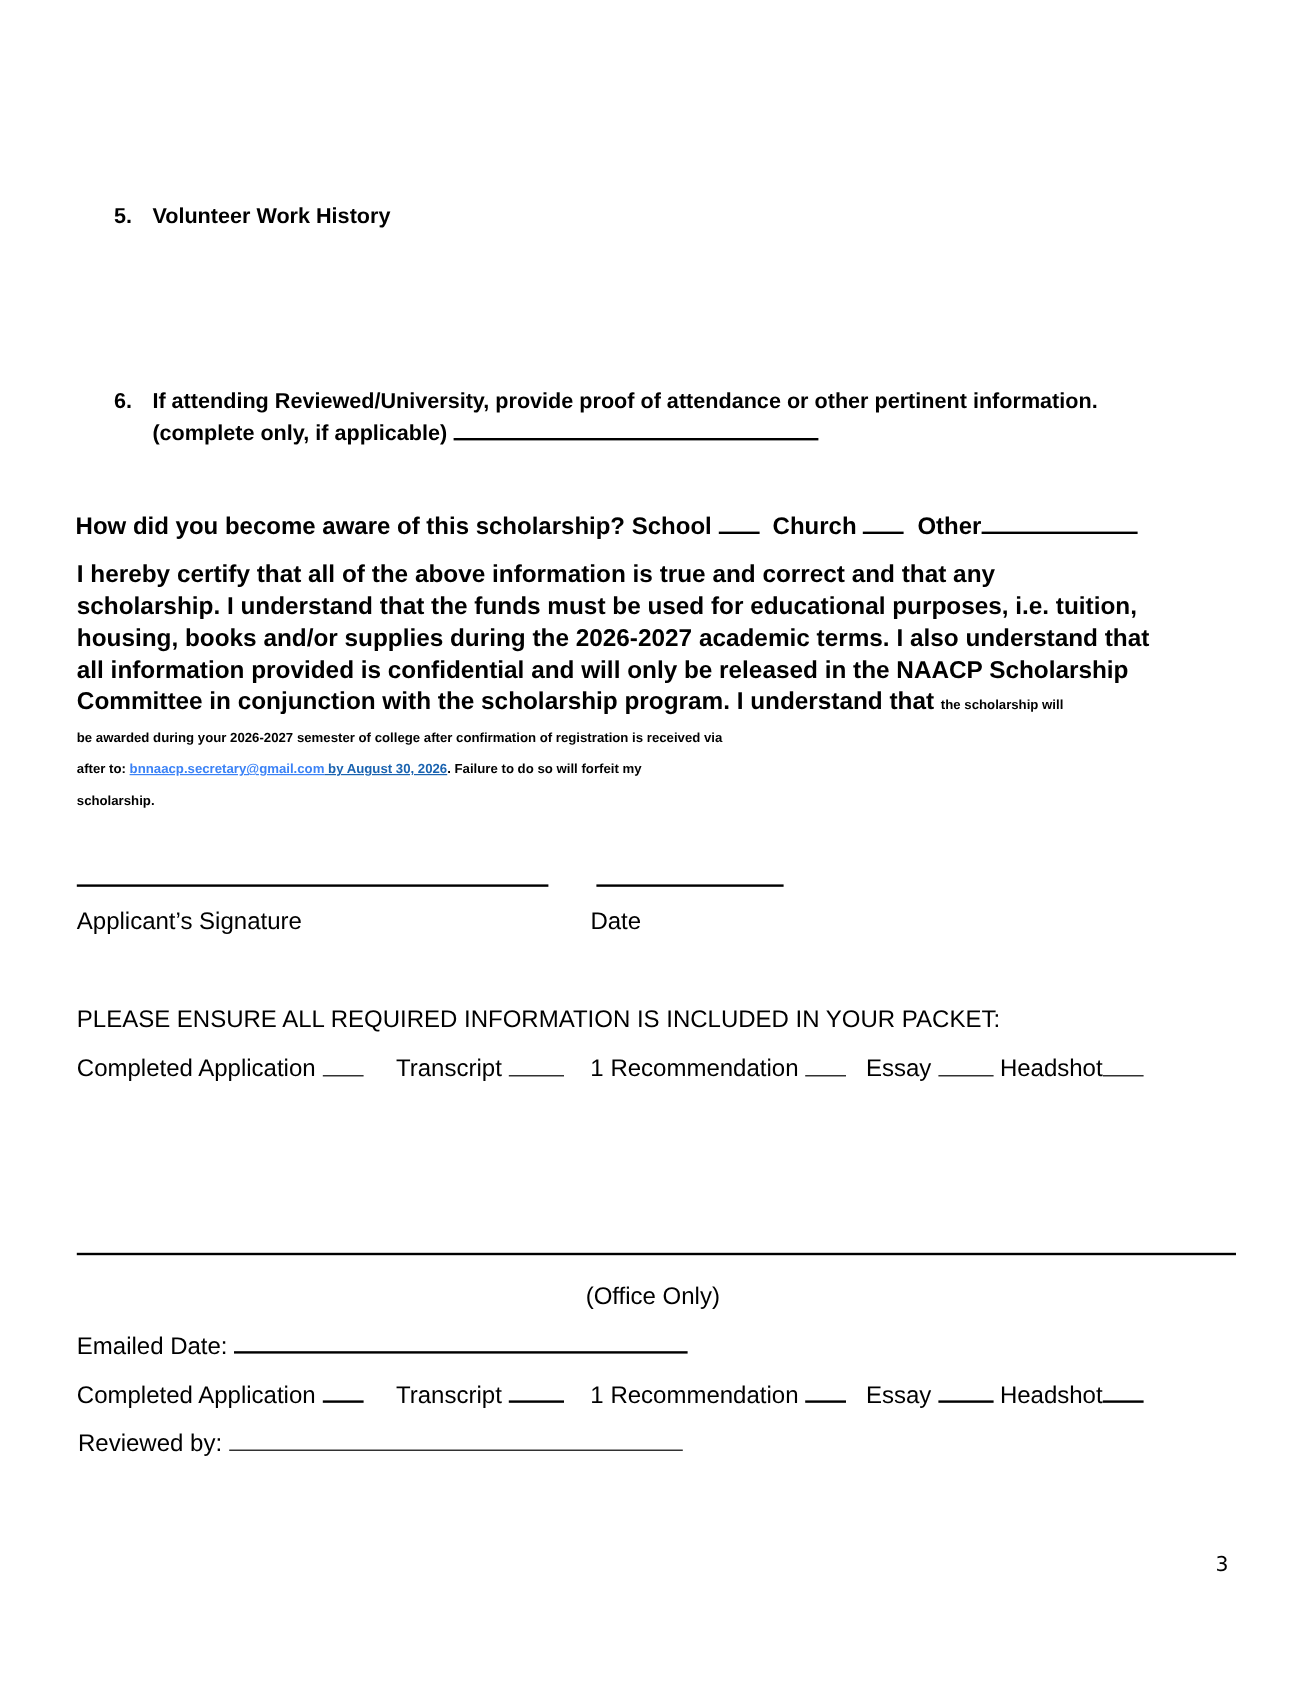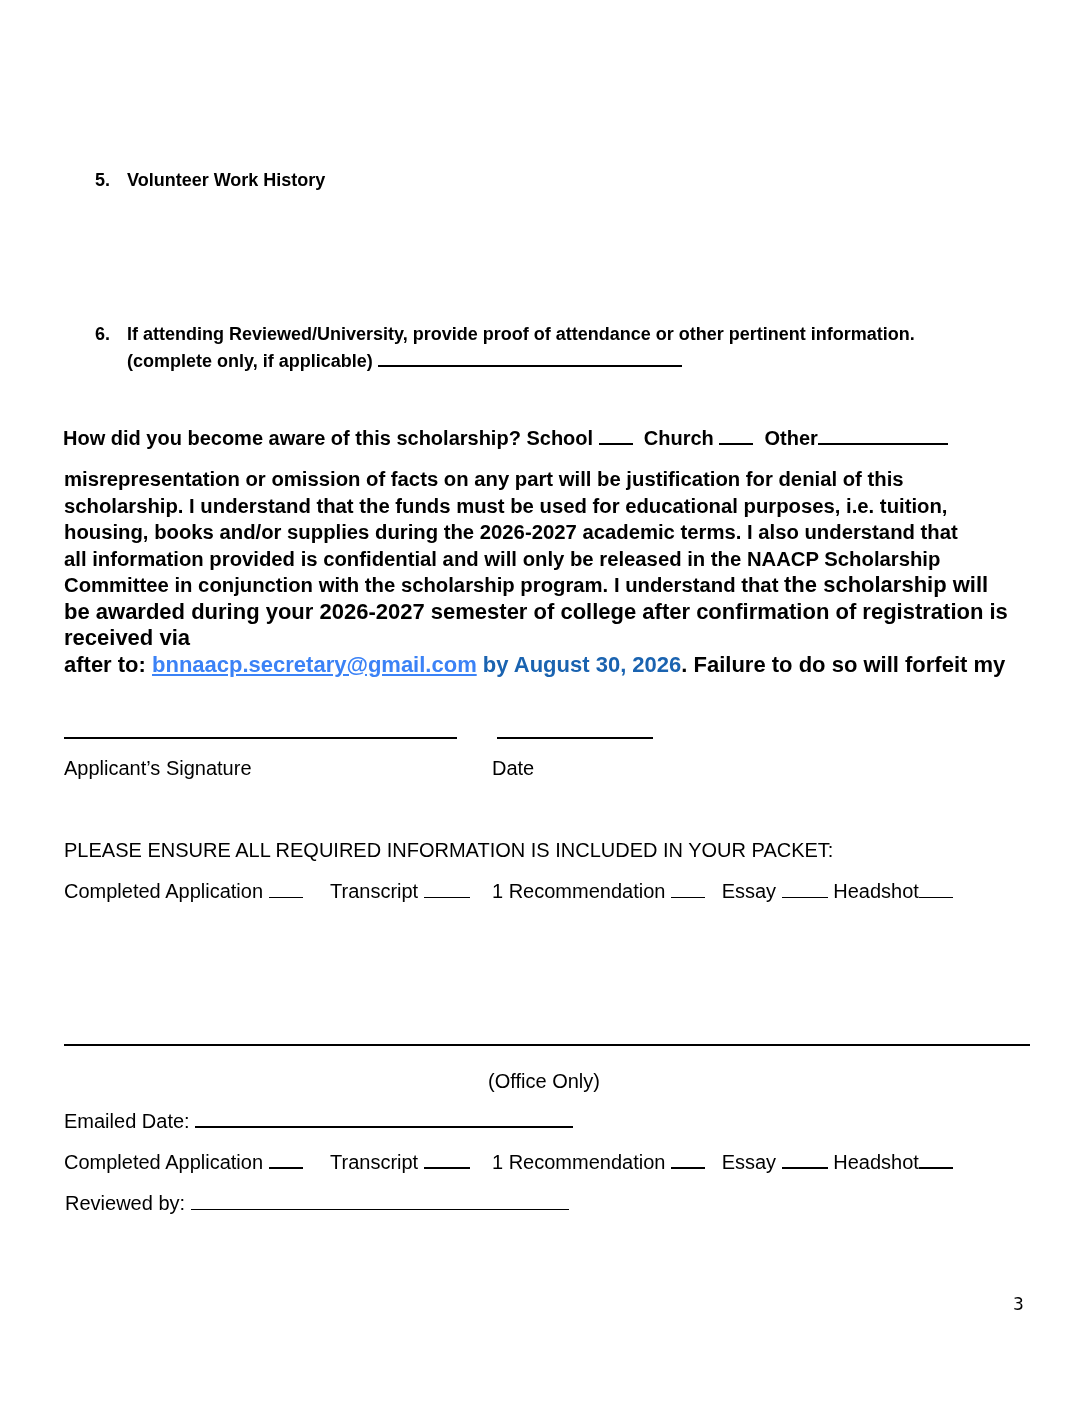--- a/index.html
+++ b/index.html
@@ -5,23 +5,23 @@
   html, body { margin: 0; padding: 0; background: #ffffff; }
   body { width: 1088px; height: 1408px; position: relative; overflow: hidden;
          font-family: "Liberation Sans", sans-serif; color: #000; }
   .abs { position: absolute; white-space: nowrap; }
   .q { font-size: 18px; font-weight: bold; }
   .num { display: inline-block; width: 32px; }
   .uline { display: inline-block; border-bottom: 2px solid #000; vertical-align: baseline; }
   .uline.thin { border-bottom-width: 1px; }
   .cert { position: absolute; left: 64px; top: 466px; width: 975px; font-weight: bold;
           font-size: 20.3px; line-height: 26.5px; }
-  .cert .small { font-size: 22px; }
+  .cert .small { font-size: 11px; }
   .link1 { color: #3b82f6; text-decoration: underline; }
-  .link2 { color: #1a63b0; }
+  .link2 { color: #1a63b0; text-decoration: underline; }
   .line { position: absolute; background: #000; }
   .reg { font-size: 20px; }
   .check-row span { margin-right: 0; text-align: right; }
   .page-num { position: absolute; left: 1013px; top: 1294px; font-size: 17px;
               font-family: "DejaVu Sans", sans-serif; }
 </style>
 </head>
 <body>
 
 <div class="abs q" style="left:95px; top:170px;">
@@ -39,27 +39,28 @@
 <div class="abs" style="left:63px; top:427px; font-size:20px; font-weight:bold;text-align:center;">
   <span>How did you become aware of this scholarship?</span>
   <span>School</span>
   <span class="uline" style="width:34px; height:16px;"></span>&nbsp;
   <span>Church</span>
   <span class="uline" style="width:34px; height:16px;"></span>&nbsp;
   <span>Other</span><span class="uline" style="width:130px; height:16px;"></span>
 </div>
 
 <div class="cert">
-  <div>misrepresentation or omission of facts on any part will be justification for denial of this</div>
+  <div>I hereby certify that all of the above information is true and correct and that any</div>
   <div>scholarship.  I understand that the funds must be used for educational purposes, i.e. tuition,</div>
   <div>housing, books and/or supplies during the 2026-2027 academic terms.  I also understand that</div>
   <div>all information provided is confidential and will only be released in the NAACP Scholarship</div>
   <div><span>Committee in conjunction with the scholarship program. I understand that </span><span class="small">the scholarship will</span></div>
   <div class="small">be awarded during your 2026-2027 semester of college after confirmation of registration is received via</div>
   <div class="small"><span>after to: </span><a class="link1">bnnaacp.secretary@gmail.com</a><a class="link2"> by August 30, 2026</a><span>.  Failure to do so will forfeit my</span></div>
+  <div class="small">scholarship.</div>
 </div>
 
 <div class="line" style="left:64px; top:737px; width:393px; height:2px;"></div>
 <div class="line" style="left:497px; top:737px; width:156px; height:2px;"></div>
 <div class="abs reg" style="left:64px; top:757px;text-align:right;">Applicant’s Signature</div>
 <div class="abs reg" style="left:492px; top:757px;">Date</div>
 
 <div class="abs reg" style="left:64px; top:839px;">PLEASE ENSURE ALL REQUIRED INFORMATION IS INCLUDED IN YOUR PACKET:</div>
 <div class="abs reg check-row" style="left:64px; top:880px;">
   <span>Completed Application</span>

